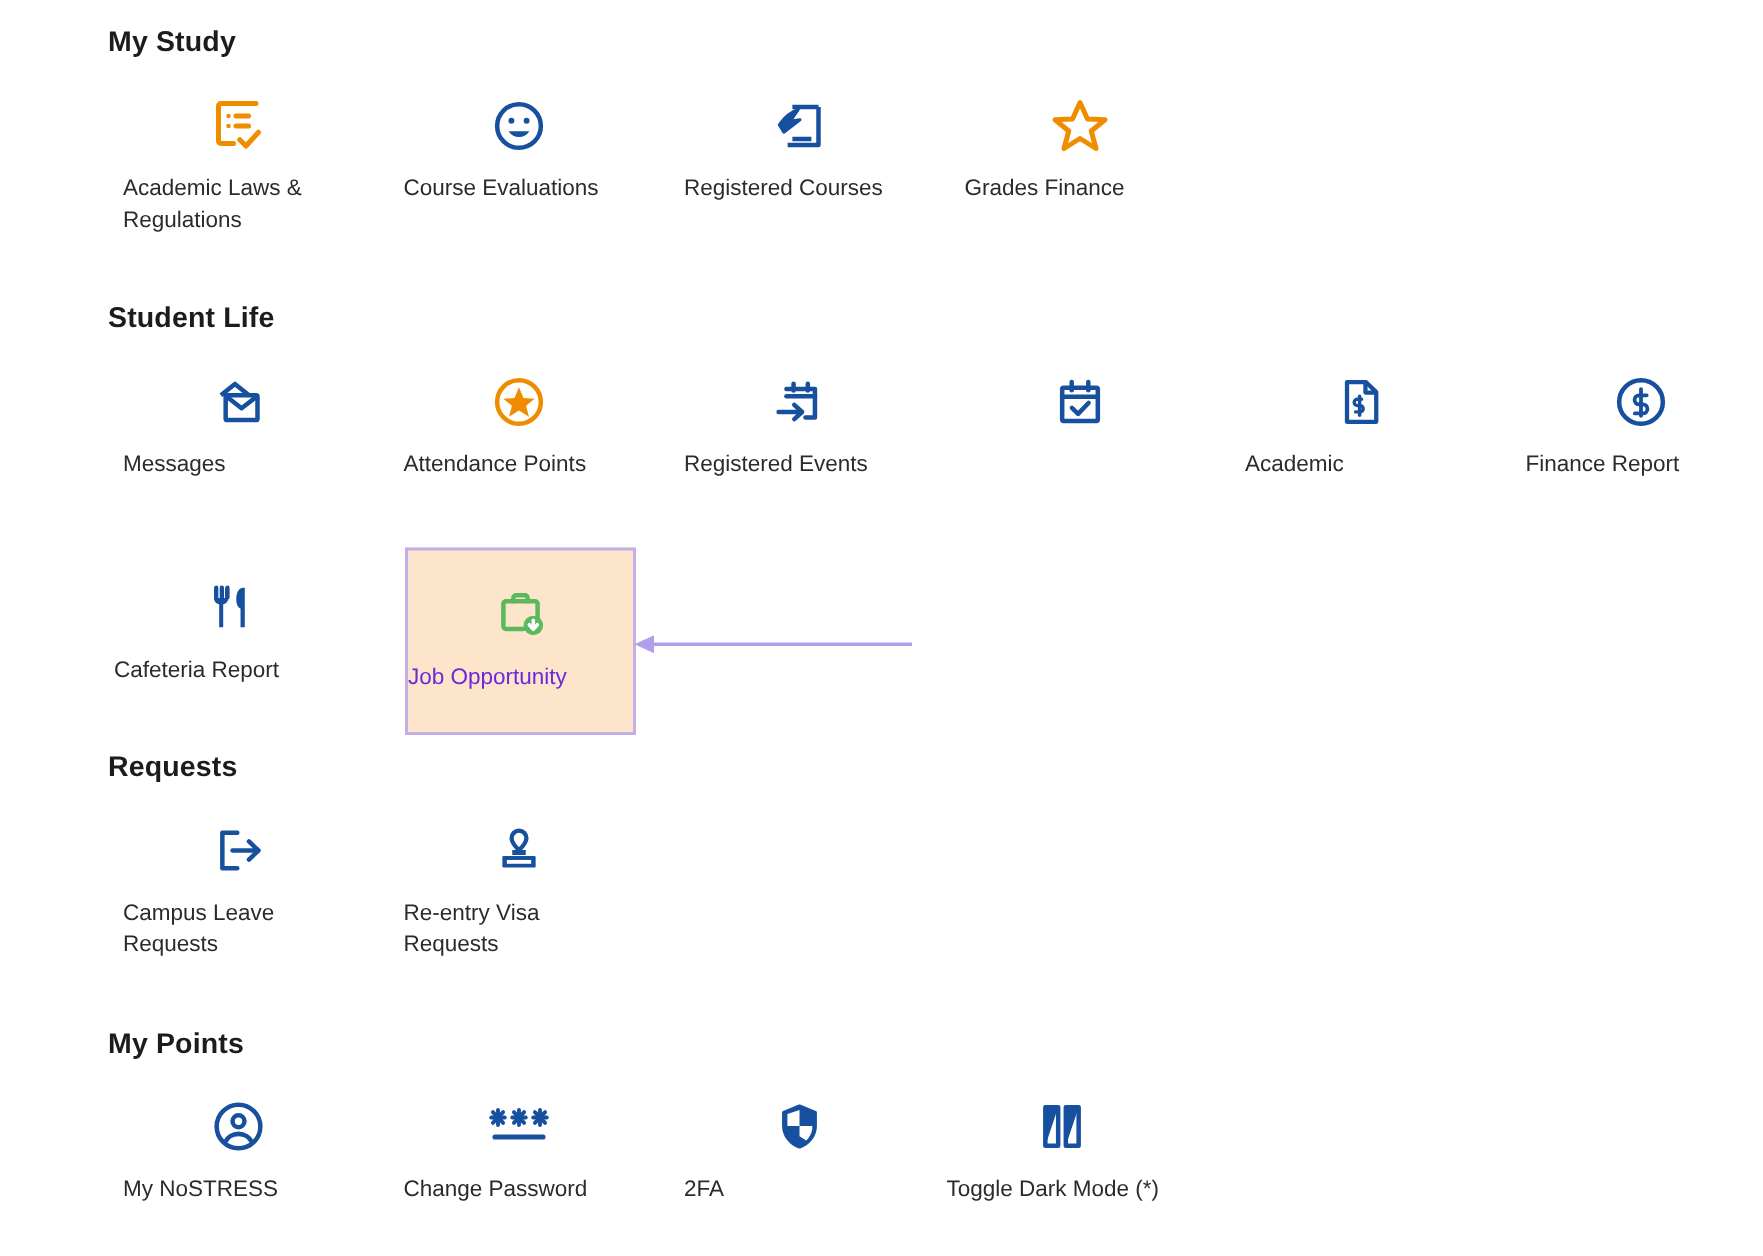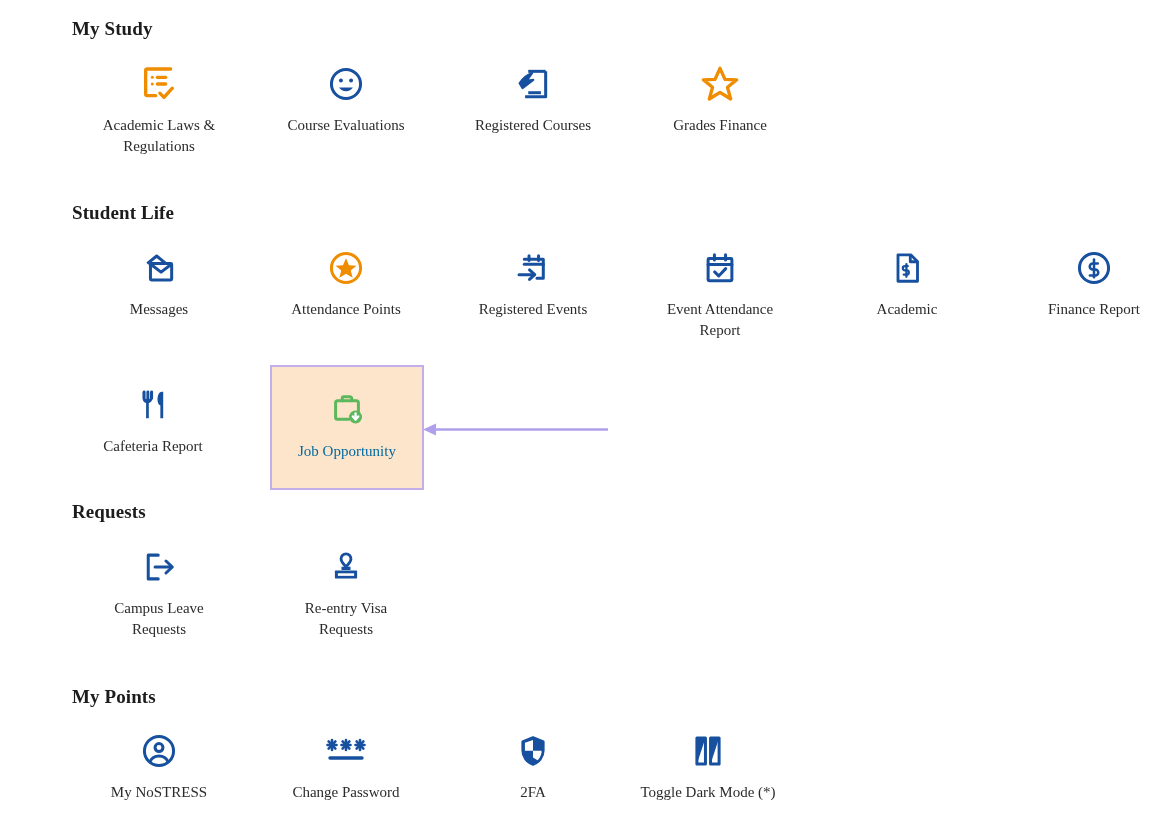--- a/index.html
+++ b/index.html
@@ -4,37 +4,37 @@
 <title>Student Portal Menu</title>
 <style>
   * { box-sizing: border-box; }
   html, body {
     margin: 0; padding: 0;
     width: 1175px; height: 837px;
     background: #ffffff;
     font-family: "Liberation Sans", sans-serif;
     overflow: hidden;
   }
-  .page { position: relative; width: 1175px; height: 837px; font-family: Liberation Serif, serif; }
+  .page { position: relative; width: 1175px; height: 837px; }
 
   .section { position: absolute; left: 0; width: 1175px; }
   .section-title {
     position: absolute;
     left: 72px;
     font-size: 19px;
     font-weight: bold;
     color: #1c1c1c;
     letter-spacing: 0.1px;
     white-space: nowrap;
   }
 
   .tile {
     position: absolute;
     width: 154px;
-    text-align: center;
+    text-align: left;
     cursor: pointer;
   }
   .tile .icon-wrap {
     height: 44px;
     display: flex;
     align-items: center;
     justify-content: center;
   }
   .tile .tile-label {
     margin-top: 9px;
@@ -42,21 +42,21 @@
     line-height: 21px;
     color: #2b2b2b;
     white-space: pre-line;
   }
 
   
   .tile.highlight {
     background: #fce5ca;
     border: 2px solid #c3aeea;
   }
-  .tile.highlight .tile-label { color: #0369a1; }
+  .tile.highlight .tile-label { color: #6d28d9; }
 
   
   .annot-arrow { position: absolute; pointer-events: none; }
 
   svg { display: block; }
 </style>
 </head>
 <body>
 
 <div class="page">
@@ -154,22 +154,20 @@
     <div class="tile" style="left:643px; top:246px;">
       <div class="icon-wrap">
         <svg width="38" height="38" viewBox="0 0 24 24" fill="none" stroke="#17509e" stroke-width="1.9" stroke-linecap="round" stroke-linejoin="round">
           <rect x="4.5" y="6" width="15" height="14" rx="0.6"></rect>
           <line x1="4.5" y1="9.8" x2="19.5" y2="9.8"></line>
           <line x1="8.5" y1="3.6" x2="8.5" y2="7"></line>
           <line x1="15.5" y1="3.6" x2="15.5" y2="7"></line>
           <polyline points="8.6,14.5 11.2,17 15.6,12.4"></polyline>
         </svg>
       </div>
-      <div class="tile-label">Event Attendance
-Report</div>
     </div>
 
     <div class="tile" style="left:830px; top:246px;">
       <div class="icon-wrap">
         <svg width="36" height="36" viewBox="0 0 24 24" fill="none" stroke="#17509e" stroke-width="1.9" stroke-linejoin="round">
           <path d="M6 3.2h8.5L19 7.6V20.8H6z"></path>
           <polyline points="14.2,3.4 14.2,7.8 18.8,7.8"></polyline>
           <path d="M12.5 10.8h-1.9a1.4 1.4 0 0 0 0 2.8h1.2a1.4 1.4 0 0 1 0 2.8h-2" stroke-width="1.5" stroke-linecap="round"></path>
           <line x1="11.6" y1="9.4" x2="11.6" y2="17.9" stroke-width="1.5" stroke-linecap="round"></line>
         </svg>

